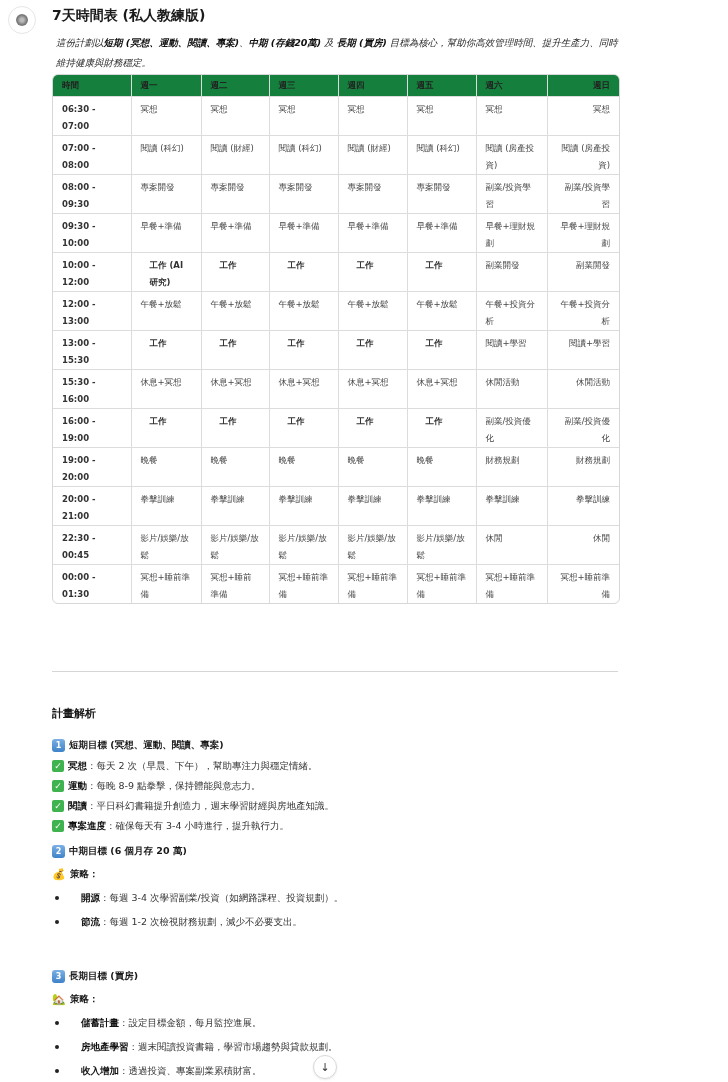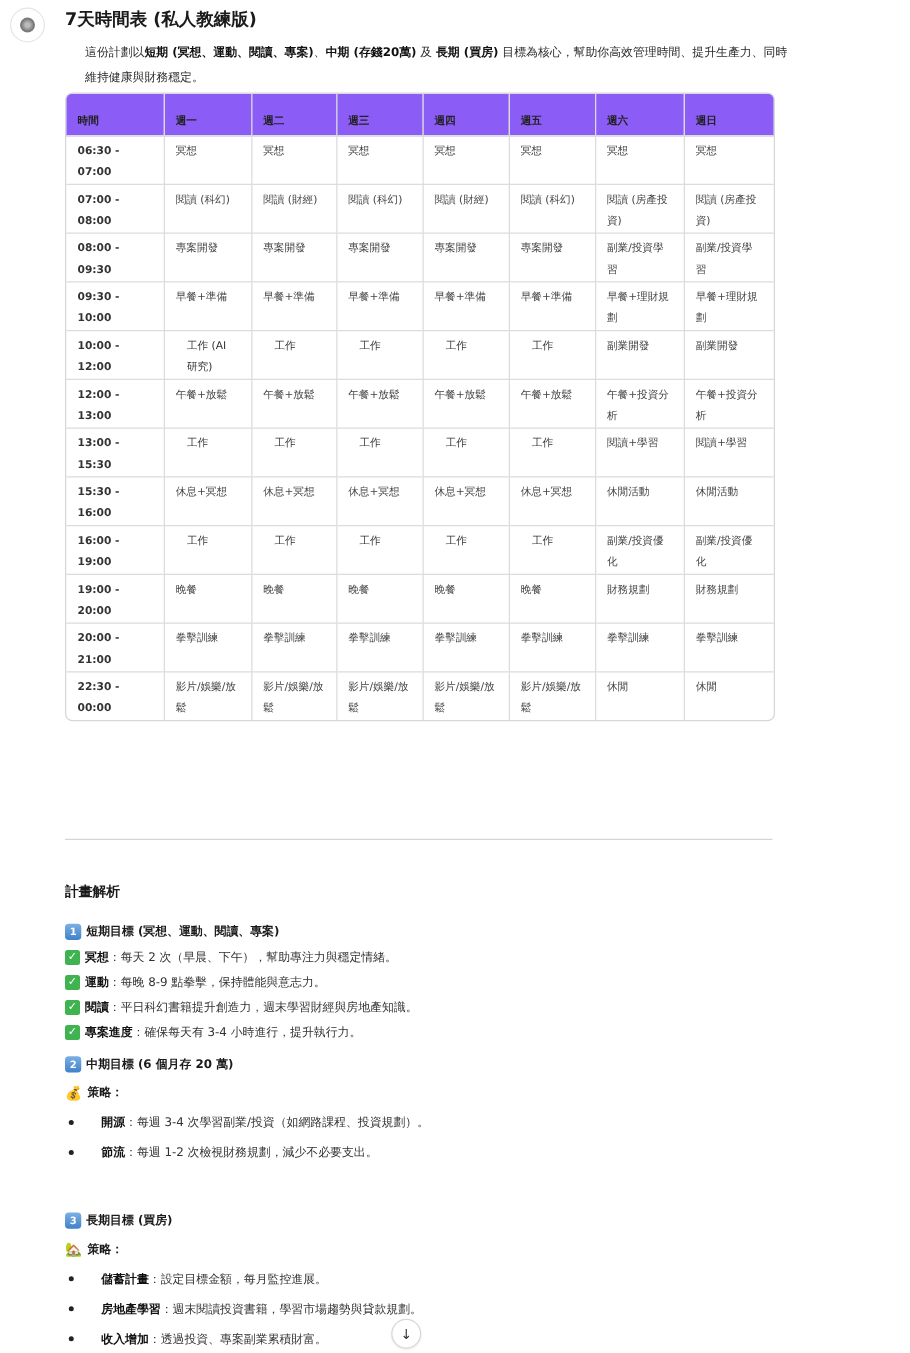--- a/index.html
+++ b/index.html
@@ -16,44 +16,44 @@
   .avatar .logo {
     width: 12px; height: 12px; border-radius: 50%;
     background: radial-gradient(circle, #bbb 20%, #777 60%, #999 100%);
   }
   .content { position: absolute; left: 52px; top: 0; width: 570px; }
   .title {
     position: absolute; left: 0; top: 7px; font-size: 14px; font-weight: bold;
     color: #1a1a1a; white-space: nowrap;
   }
   .intro {
-    position: absolute; left: 16px; top: 33px; width: 570px; font-size: 9.5px;
-    line-height: 20px; color: #2a2a2a;
+    position: absolute; left: 4px; top: 33px; width: 570px; font-size: 9.5px;
+    line-height: 20px; color: #2a2a2a; font-style: italic;
   }
   .intro b { font-weight: bold; color: #111; }
 
   .table-wrap {
     position: absolute; left: 0; top: 74px; width: 566px;
     border: 1px solid #d7d7d7; border-radius: 6px; overflow: hidden;
   }
   table { border-collapse: collapse; width: 100%; table-layout: fixed; }
   th, td {
     border-right: 1px solid #dcdcdc; border-bottom: 1px solid #dcdcdc;
     text-align: left; vertical-align: top; padding: 4px 9px 0 9px;
     font-size: 8.5px; line-height: 17px;
   }
-  th:last-child, td:last-child { border-right: none; }
+  th:last-child, td:last-child { border-right: none; text-align: right; }
   tr:last-child td { border-bottom: none; }
   th {
-    background: #8b5cf6; font-weight: bold; height: 17px; padding-top: 14px;
+    background: #15803d; font-weight: bold; height: 17px; padding-top: 2px;
     padding-bottom: 2px; color: #222;
   }
   td { height: 34px; color: #444; }
   td.time { color: #333; font-weight: bold; font-size: 8.5px; }
-  td.cell-bold { font-weight: normal; color: #333; padding-left: 18px; }
+  td.cell-bold { font-weight: bold; color: #333; padding-left: 18px; }
   col.c0 { width: 78px; }
   col.c1 { width: 70px; }
   col.c2 { width: 68px; }
   col.c3 { width: 69px; }
   col.c4 { width: 69px; }
   col.c5 { width: 69px; }
   col.c6 { width: 71px; }
   col.c7 { width: 72px; }
 
   .divider {
@@ -235,28 +235,38 @@
             <td class="time">20:00 - 21:00</td>
             <td>拳擊訓練</td>
             <td>拳擊訓練</td>
             <td>拳擊訓練</td>
             <td>拳擊訓練</td>
             <td>拳擊訓練</td>
             <td>拳擊訓練</td>
             <td>拳擊訓練</td>
           </tr>
           <tr>
-            <td class="time">22:30 - 00:00</td>
+            <td class="time">22:30 - 00:45</td>
             <td>影片/娛樂/放鬆</td>
             <td>影片/娛樂/放鬆</td>
             <td>影片/娛樂/放鬆</td>
             <td>影片/娛樂/放鬆</td>
             <td>影片/娛樂/放鬆</td>
             <td>休閒</td>
             <td>休閒</td>
+          </tr>
+          <tr>
+            <td class="time">00:00 - 01:30</td>
+            <td>冥想+睡前準備</td>
+            <td>冥想+睡前準備</td>
+            <td>冥想+睡前準備</td>
+            <td>冥想+睡前準備</td>
+            <td>冥想+睡前準備</td>
+            <td>冥想+睡前準備</td>
+            <td>冥想+睡前準備</td>
           </tr>
         </tbody>
     </table>
   </div>
 
   <div class="divider"></div>
 
   <div class="section-title">計畫解析</div>
 
   <div class="block" style="top:734px;">

